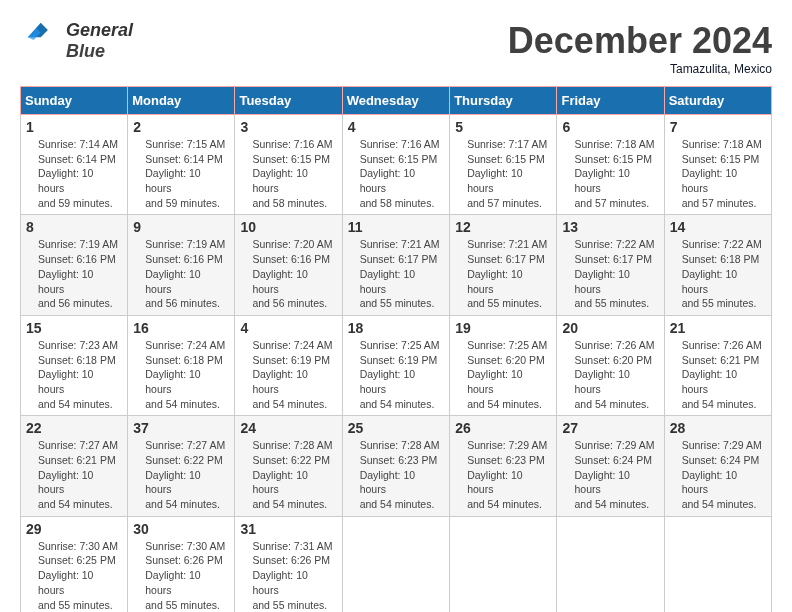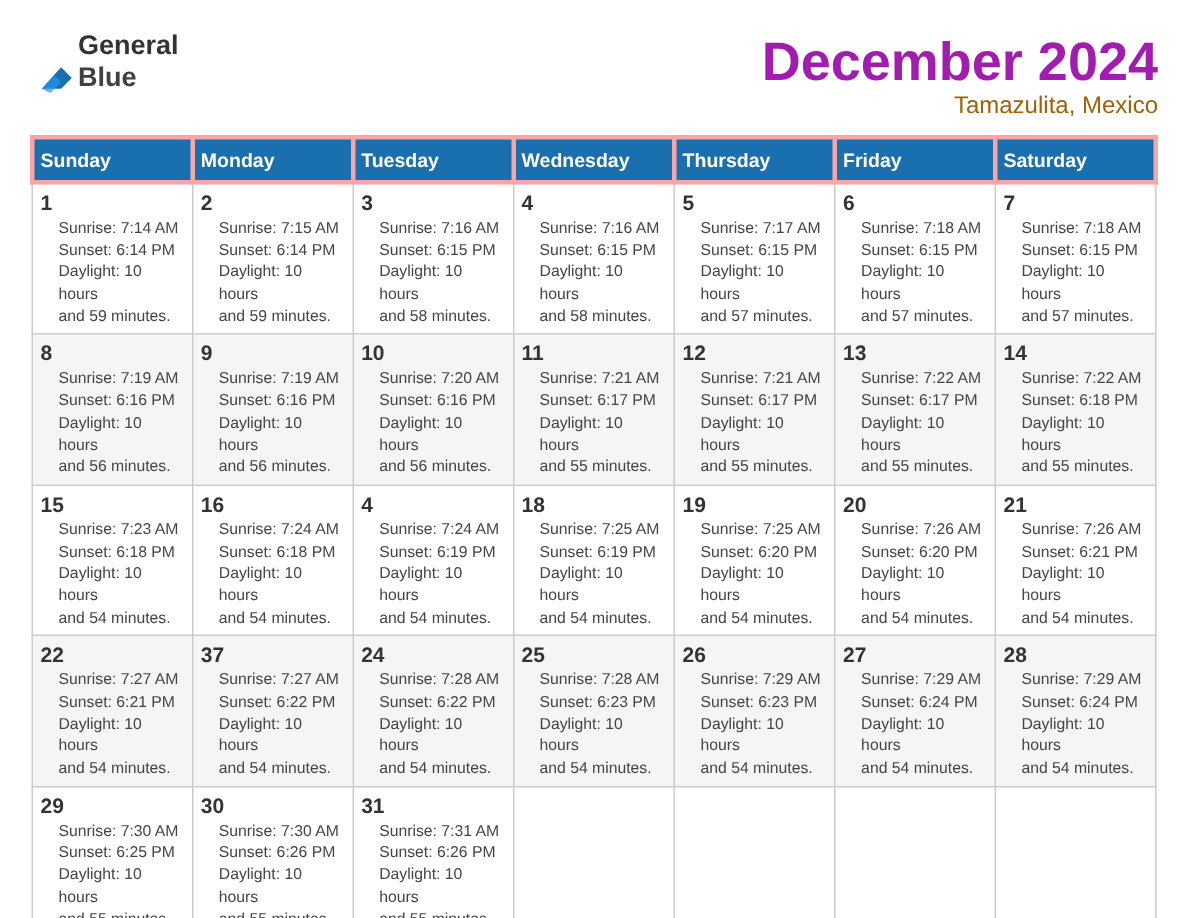--- a/index.html
+++ b/index.html
@@ -11,45 +11,46 @@
       padding: 20px;
     }
     .header-area {
       display: flex;
       justify-content: space-between;
       align-items: flex-start;
       margin-bottom: 10px;
     }
     .logo {
       display: flex;
-      align-items: flex-end;
-      gap: 2px;
+      align-items: flex-start;
+      gap: 16px;
+      font-style: italic;
     }
     .logo-text-general { font-size: 18px; font-weight: bold; color: #333; }
     .logo-text-blue { font-size: 18px; font-weight: bold; color: #404040; }
     .logo-icon {
       width: 30px;
       height: 20px;
     }
     .title-area { text-align: right; }
-    .month-title { font-size: 36px; font-weight: bold; color: #a21caf; }
-    .location-title { font-size: 16px; color: #a16207; }
+    .month-title { font-size: 36px; font-weight: bold; color: #404040; }
+    .location-title { font-size: 12px; color: #0f172a; }
     .calendar {
       width: 100%;
       border-collapse: collapse;
       font-size: 11px;
     }
     .calendar th {
       background-color: #1a6faf;
       color: #fff;
       padding: 6px 4px;
       text-align: left;
       font-size: 13px;
       font-weight: bold;
-      border: 3px solid #fca5a5;
+      border: 1px solid #fca5a5;
     }
     .calendar td {
       border: 1px solid #ccc;
       padding: 4px 5px;
       vertical-align: top;
       width: 108px;
       min-height: 80px;
       background: #fff;
     }
     .calendar tr:nth-child(even) td {

